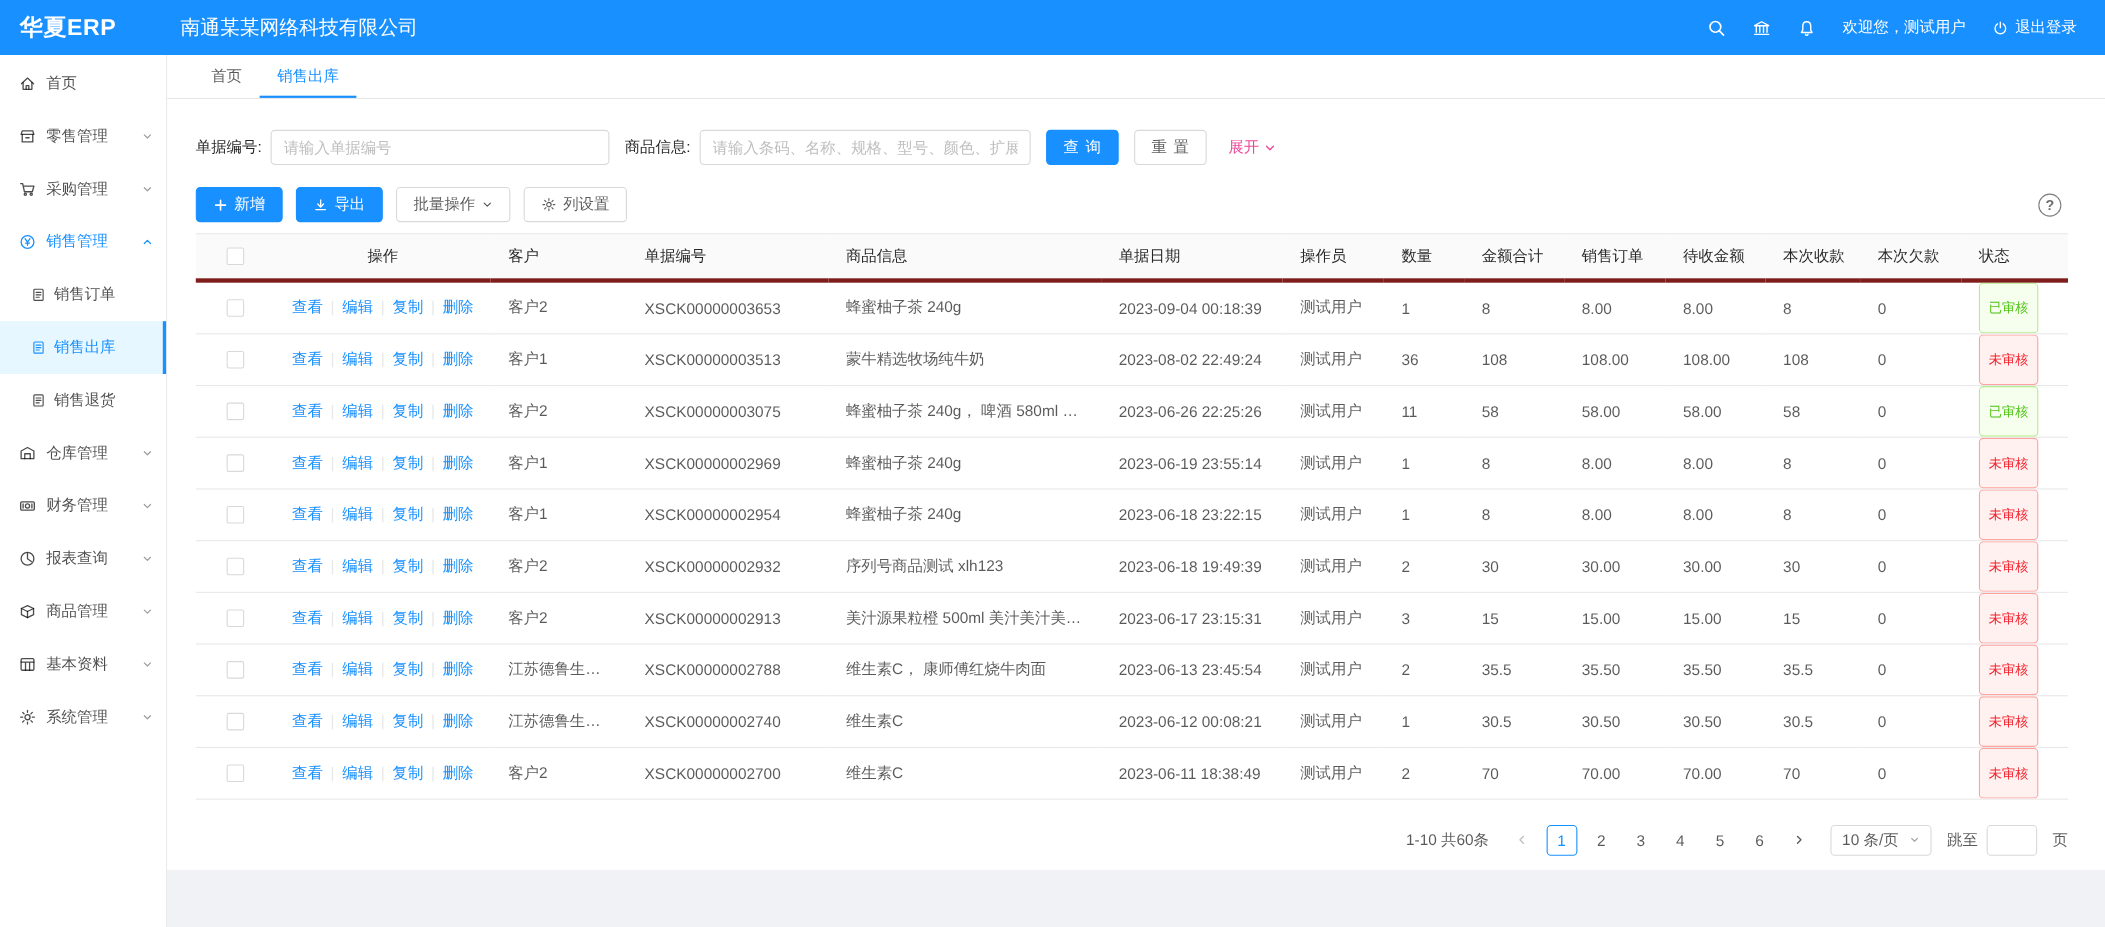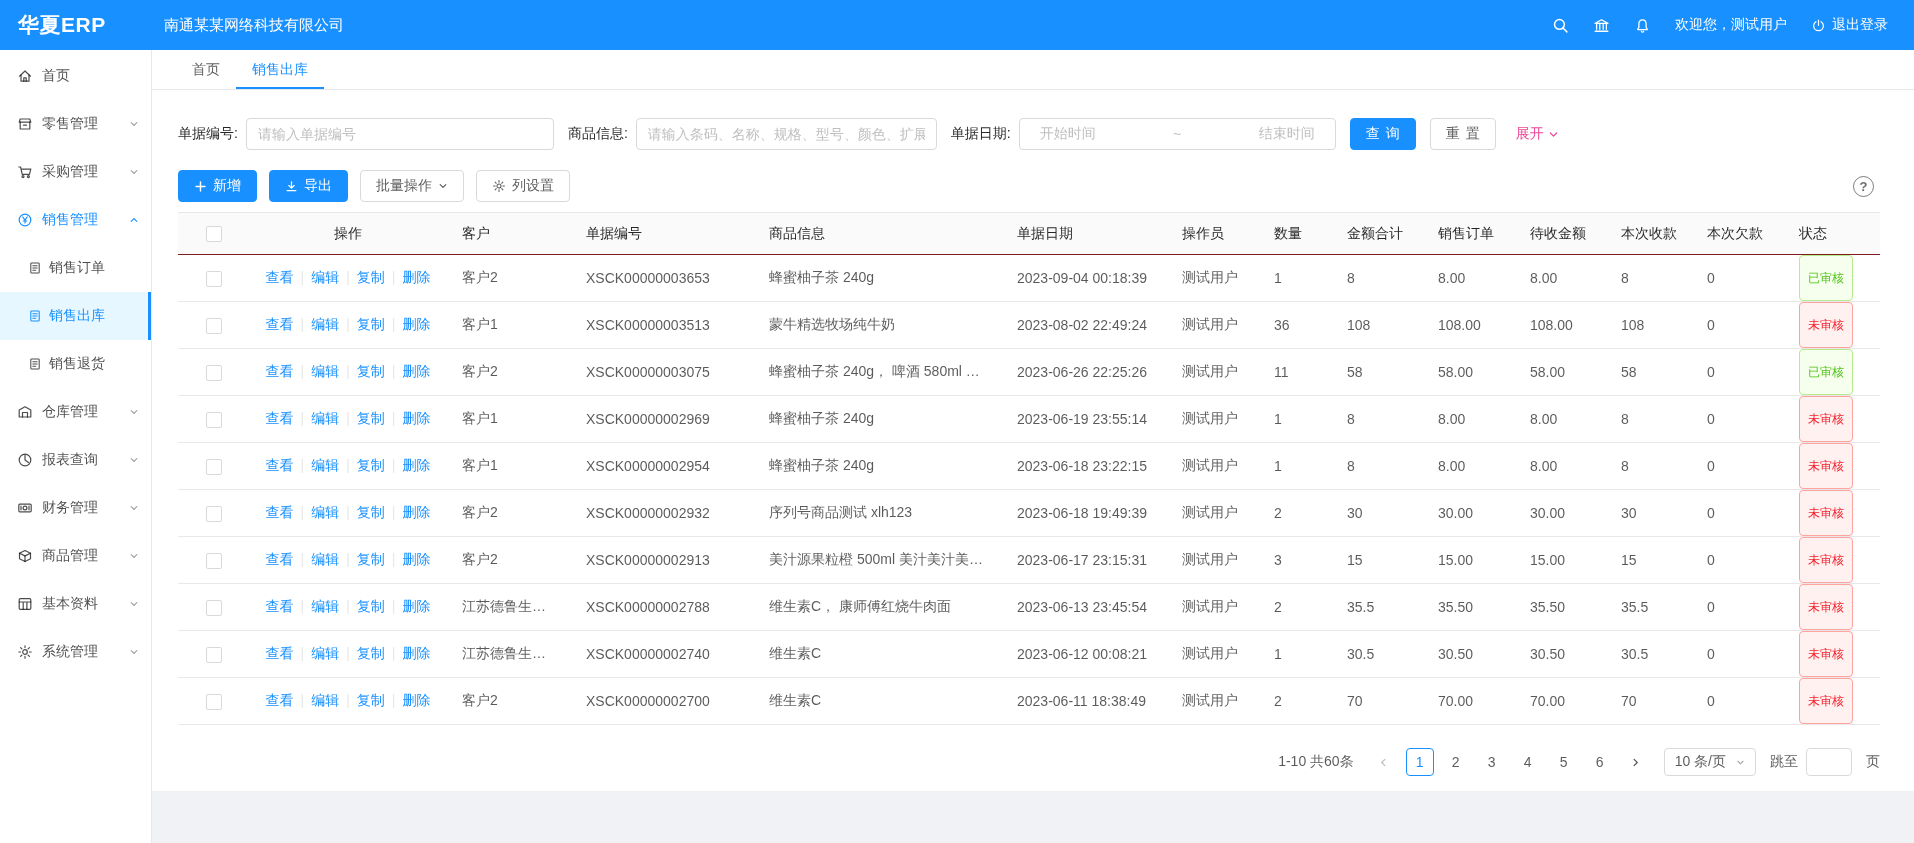--- a/index.html
+++ b/index.html
@@ -8,21 +8,21 @@
     font-family: "Liberation Sans", "DejaVu Sans", sans-serif;
     font-size: 14px;
     color: rgba(0,0,0,0.65);
     background: #f0f2f5;
   }
   .app { display: flex; flex-direction: column; width: 1914px; height: 843px; }
 
   
   .topbar { flex: 0 0 50px; height: 50px; background: #1890ff; color: #fff; display: flex; align-items: center; }
   .logo { width: 152px; padding-left: 18px; font-size: 21px; font-weight: bold; letter-spacing: .5px; white-space: nowrap; }
-  .company { font-size: 15px; margin-left: 12px; white-space: nowrap; }
+  .company { font-size: 18px; margin-left: 12px; white-space: nowrap; }
   .topbar-right { margin-left: auto; display: flex; align-items: center; gap: 24px; padding-right: 26px; }
   .tb-icon { display: flex; align-items: center; cursor: pointer; }
   .welcome { white-space: nowrap; }
   .logout { display: flex; align-items: center; gap: 6px; cursor: pointer; white-space: nowrap; }
 
   
   .main { flex: 1; display: flex; min-height: 0; }
   .sidebar { flex: 0 0 152px; width: 152px; background: #fff; border-right: 1px solid #e8e8e8; padding-top: 2px; }
   .content { flex: 1; min-width: 0; display: flex; flex-direction: column; background: #f0f2f5; }
 
@@ -62,21 +62,21 @@
   .expand-link { color: #ec4899; display: inline-flex; align-items: center; gap: 4px; cursor: pointer; margin-left: 6px; text-decoration: none; }
 
   
   .toolbar { display: flex; align-items: center; padding: 20px 26px 0 26px; gap: 12px; }
   .bicon { display: flex; }
   .help-circle { margin-left: auto; margin-right: 14px; width: 21px; height: 21px; border-radius: 50%; border: 1.5px solid rgba(0,0,0,0.5); color: rgba(0,0,0,0.6); display: flex; align-items: center; justify-content: center; font-size: 13px; font-weight: bold; cursor: pointer; }
 
   
   .table-wrap { padding: 10px 26px 0 26px; }
   table { border-collapse: collapse; table-layout: fixed; width: 1702px; font-size: 14px; }
-  thead th { background: #fafafa; border-top: 1px solid #e8e8e8; border-bottom: 1px solid #7f1d1d; height: 42px; font-weight: 500; color: rgba(0,0,0,0.85); text-align: left; padding: 0 16px; white-space: nowrap; }
+  thead th { background: #fafafa; border-top: 1px solid #e8e8e8; border-bottom: 4px solid #7f1d1d; height: 42px; font-weight: 500; color: rgba(0,0,0,0.85); text-align: left; padding: 0 16px; white-space: nowrap; }
   tbody td { border-bottom: 1px solid #e8e8e8; height: 47px; padding: 0 16px; white-space: nowrap; overflow: hidden; text-overflow: ellipsis; color: rgba(0,0,0,0.65); }
   th.center, td.center { text-align: center; }
   td.actions { padding: 0 8px; }
   .checkbox { display: inline-block; width: 16px; height: 16px; border: 1px solid #d9d9d9; border-radius: 2px; background: #fff; cursor: pointer; vertical-align: middle; }
   .tlink { color: #1890ff; cursor: pointer; text-decoration: none; }
   .sep { color: #e8e8e8; margin: 0 7px; }
   .badge { display: inline-block; padding: 12px 8px; font-size: 12px; line-height: 20px; border-radius: 4px; border: 1px solid; }
   .badge.approved { color: #52c41a; border-color: #b7eb8f; background: #f6ffed; }
   .badge.unapproved { color: #f5222d; border-color: #ffa39e; background: #fff1f0; }
 
@@ -227,40 +227,40 @@
         <span class="nav-label">仓库管理</span>
         <span class="chev">
             <svg width="10" height="10" viewBox="0 0 16 16" fill="none" stroke="currentColor" stroke-width="1.8" stroke-linecap="round" stroke-linejoin="round">
               <path d="M3.5 5.8 L8 10.3 L12.5 5.8"></path>
             </svg>
           </span>
       </div>
       <div class="nav-item">
         <span class="nav-icon">
             <svg width="16" height="16" viewBox="0 0 16 16" fill="none" stroke="currentColor" stroke-width="1.2" stroke-linecap="round" stroke-linejoin="round">
-              <circle cx="8" cy="8" r="5.8"></circle>
-              <path d="M8 3.2 V8 L11.5 10.5"></path>
-            </svg>
-          </span>
-        <span class="nav-label">报表查询</span>
-        <span class="chev">
-            <svg width="10" height="10" viewBox="0 0 16 16" fill="none" stroke="currentColor" stroke-width="1.8" stroke-linecap="round" stroke-linejoin="round">
-              <path d="M3.5 5.8 L8 10.3 L12.5 5.8"></path>
-            </svg>
-          </span>
-      </div>
-      <div class="nav-item">
-        <span class="nav-icon">
-            <svg width="16" height="16" viewBox="0 0 16 16" fill="none" stroke="currentColor" stroke-width="1.2" stroke-linecap="round" stroke-linejoin="round">
               <rect x="1.8" y="4.2" width="12.4" height="7.6" rx="1"></rect>
               <circle cx="8" cy="8" r="1.9"></circle>
               <path d="M4 6.2 V9.8 M12 6.2 V9.8"></path>
             </svg>
           </span>
         <span class="nav-label">财务管理</span>
+        <span class="chev">
+            <svg width="10" height="10" viewBox="0 0 16 16" fill="none" stroke="currentColor" stroke-width="1.8" stroke-linecap="round" stroke-linejoin="round">
+              <path d="M3.5 5.8 L8 10.3 L12.5 5.8"></path>
+            </svg>
+          </span>
+      </div>
+      <div class="nav-item">
+        <span class="nav-icon">
+            <svg width="16" height="16" viewBox="0 0 16 16" fill="none" stroke="currentColor" stroke-width="1.2" stroke-linecap="round" stroke-linejoin="round">
+              <circle cx="8" cy="8" r="5.8"></circle>
+              <path d="M8 3.2 V8 L11.5 10.5"></path>
+            </svg>
+          </span>
+        <span class="nav-label">报表查询</span>
         <span class="chev">
             <svg width="10" height="10" viewBox="0 0 16 16" fill="none" stroke="currentColor" stroke-width="1.8" stroke-linecap="round" stroke-linejoin="round">
               <path d="M3.5 5.8 L8 10.3 L12.5 5.8"></path>
             </svg>
           </span>
       </div>
       <div class="nav-item">
         <span class="nav-icon">
             <svg width="16" height="16" viewBox="0 0 16 16" fill="none" stroke="currentColor" stroke-width="1.2" stroke-linecap="round" stroke-linejoin="round">
               <path d="M2.5 5.2 L8 2.5 L13.5 5.2 L8 7.9 Z"></path>
@@ -319,28 +319,20 @@
       <div class="page">
 
         <div class="filters">
           <div class="f-group">
             <span class="f-label">单据编号:</span>
             <input class="f-input w1" placeholder="请输入单据编号" style="">
           </div>
           <div class="f-group">
             <span class="f-label">商品信息:</span>
             <input class="f-input w2" placeholder="请输入条码、名称、规格、型号、颜色、扩展..." style="">
-          </div>
-          <div class="f-group">
-            <span class="f-label">单据日期:</span>
-            <div class="daterange">
-              <span>开始时间</span>
-              <span>~</span>
-              <span>结束时间</span>
-            </div>
           </div>
           <button class="btn primary spaced">
               <span>查询</span>
             </button>
           <button class="btn spaced">
               <span>重置</span>
             </button>
           <a class="expand-link">
             <span>展开</span>
             <span class="bicon">

